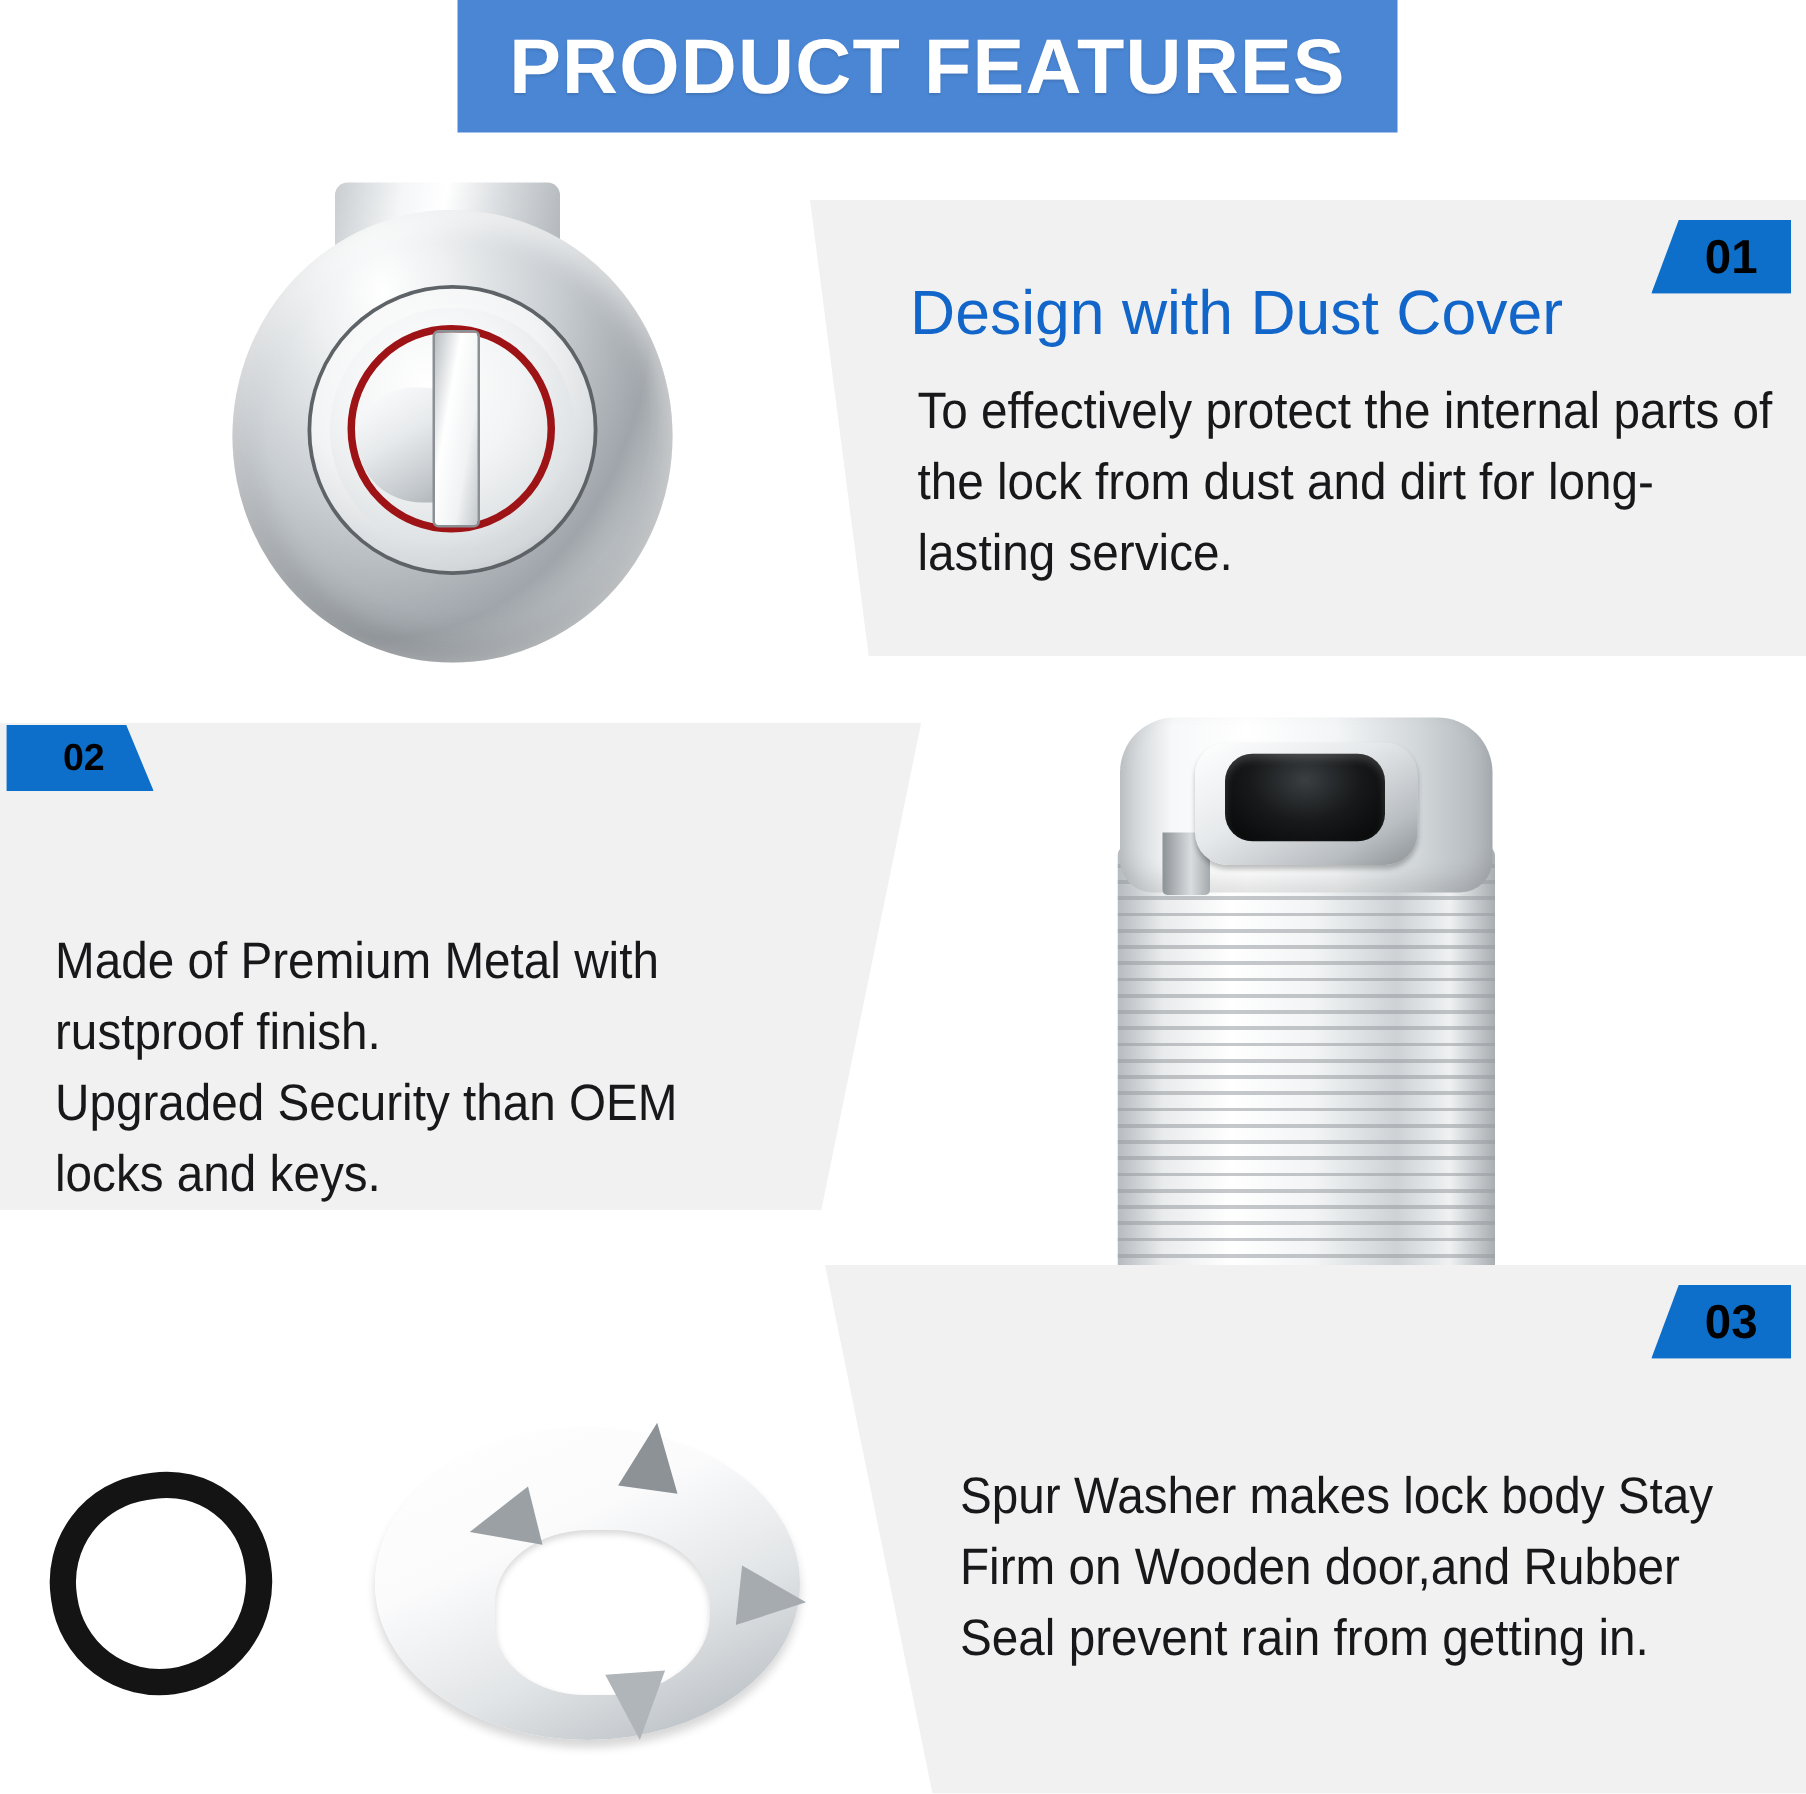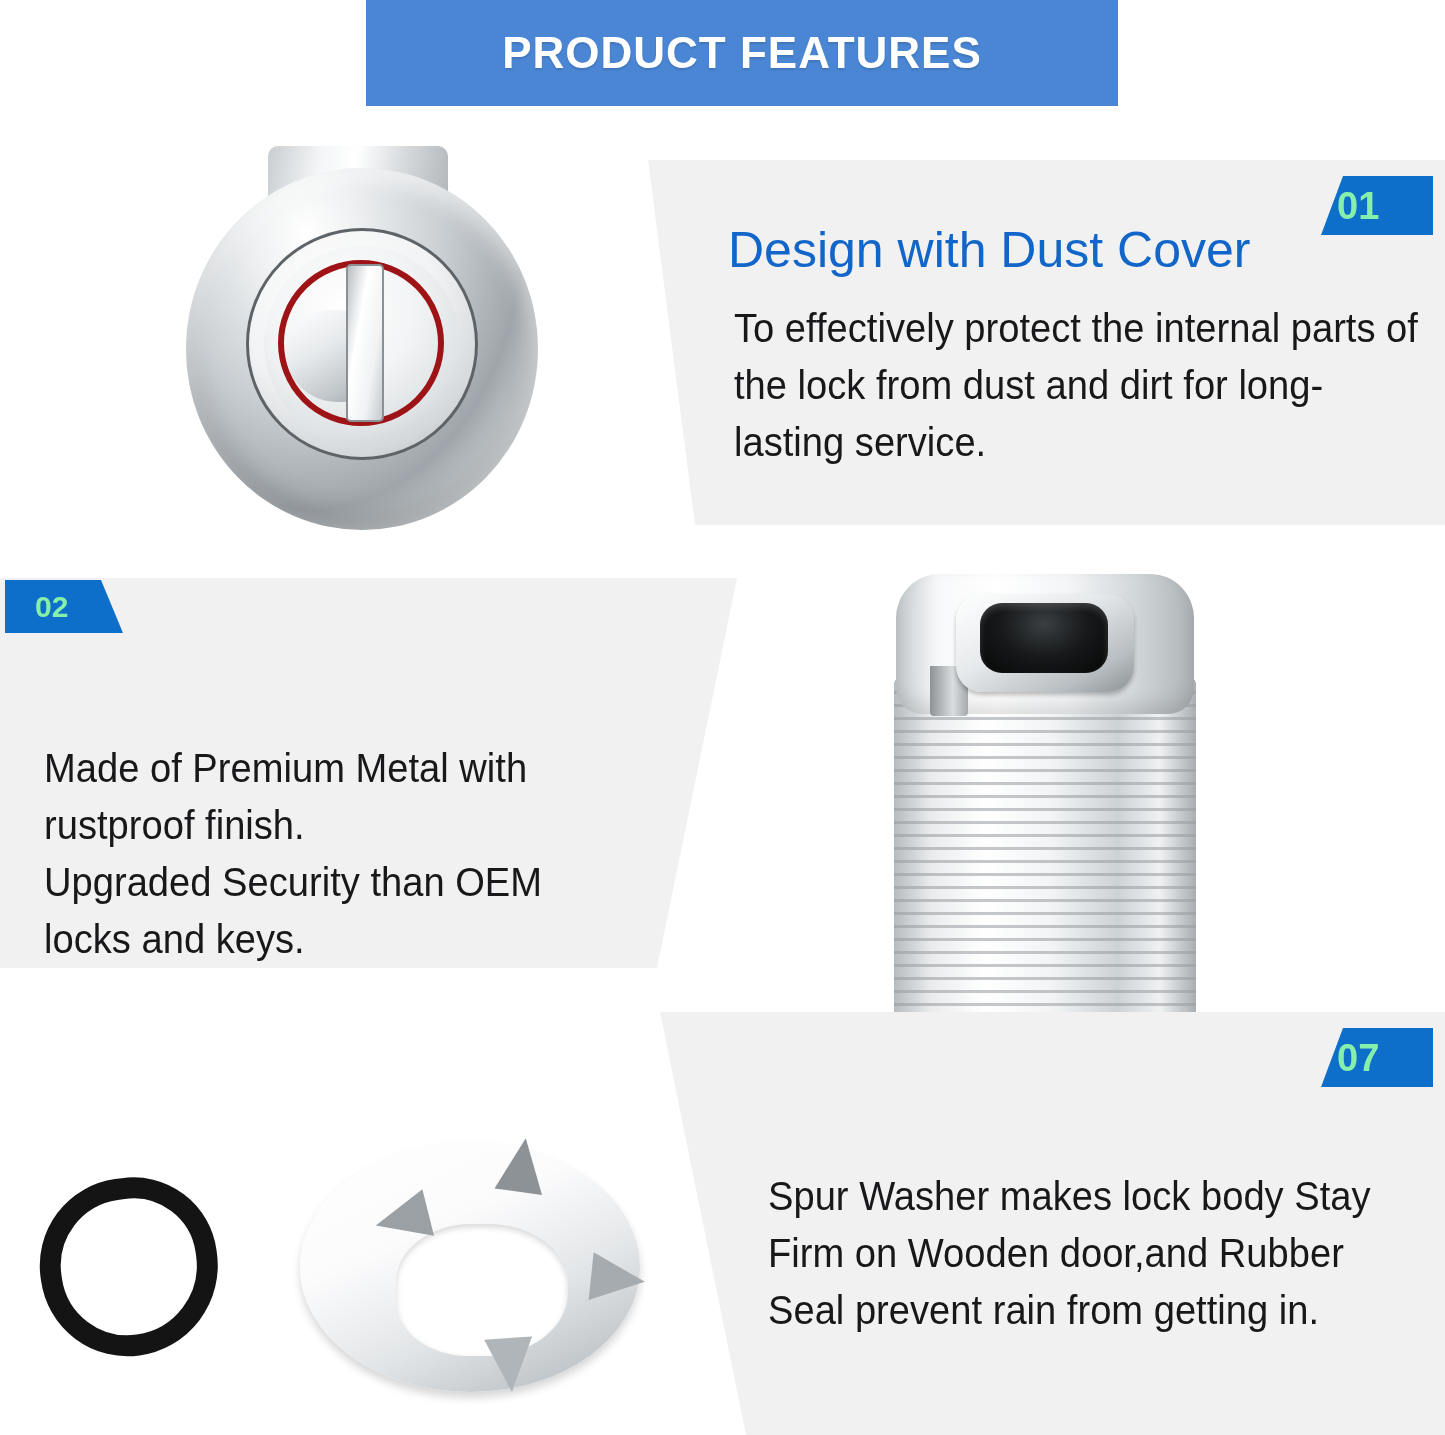--- a/index.html
+++ b/index.html
@@ -25,21 +25,21 @@
     top: 0px;
     width: 752px;
     height: 106px;
     background: #4a86d4;
     display: flex;
     align-items: center;
     justify-content: center;
   }
   .header-title {
     color: #ffffff;
-    font-size: 44px;
+    font-size: 62px;
     font-weight: bold;
     letter-spacing: 1px;
     font-family: "Liberation Sans", "DejaVu Sans", sans-serif;
     white-space: nowrap;
     text-shadow: 0 2px 2px rgba(0,0,0,0.12);
   }
 
   
   .panel {
     position: absolute;
@@ -67,25 +67,26 @@
     width: 785px;
     height: 423px;
     -webkit-clip-path: polygon(0px 0px, 785px 0px, 785px 423px, 86px 423px);
     clip-path: polygon(0px 0px, 785px 0px, 785px 423px, 86px 423px);
   }
 
   
   .badge {
     position: absolute;
     background: #0d6fc9;
-    color: #86efac;
+    color: #000000;
     font-size: 38px;
     font-weight: bold;
     display: flex;
     align-items: center;
+    justify-content: center;
     box-sizing: border-box;
   }
   .badge span { display: block; line-height: 1; }
   
   .badge-right {
     width: 112px;
     height: 59px;
     -webkit-clip-path: polygon(22px 0px, 112px 0px, 112px 59px, 0px 59px);
     clip-path: polygon(22px 0px, 112px 0px, 112px 59px, 0px 59px);
     padding-left: 16px;
@@ -315,17 +316,17 @@
       <div class="washer-hole"></div>
       <div class="tab tab-a"></div>
       <div class="tab tab-b"></div>
       <div class="tab tab-c"></div>
       <div class="tab tab-d"></div>
     </div>
   </div>
 
   <div class="panel panel-03"></div>
   <div class="badge badge-right badge-03">
-    <span>07</span>
+    <span>03</span>
   </div>
   <div class="feature-body body-03">Spur Washer makes lock body Stay Firm on Wooden door,and Rubber Seal prevent rain from getting in.</div>
 
 </div>
 
 </body></html>

